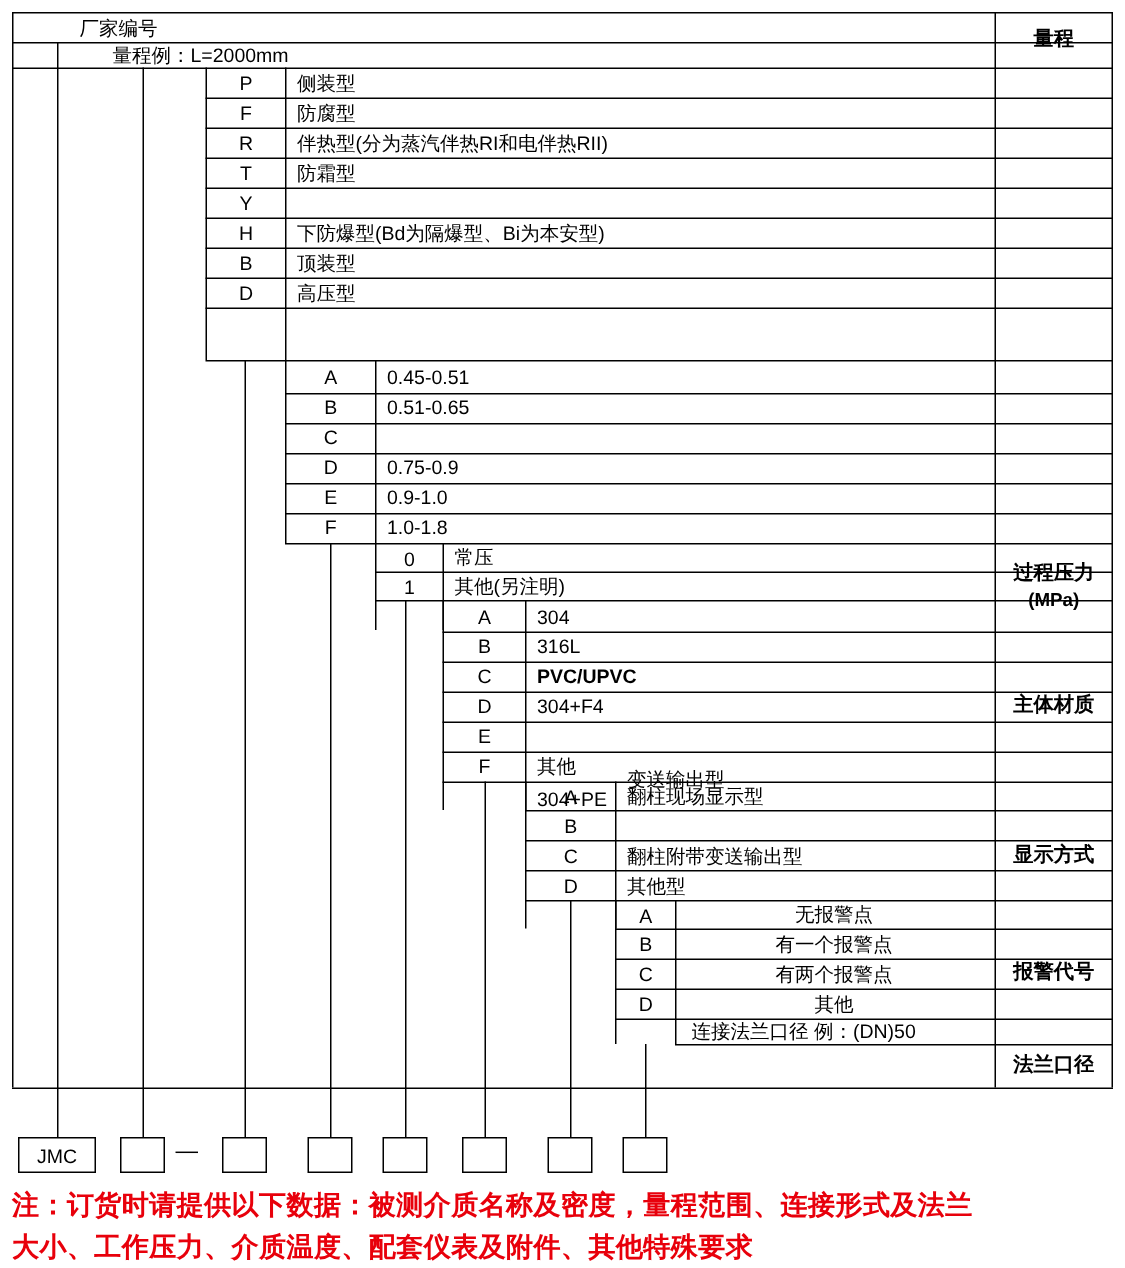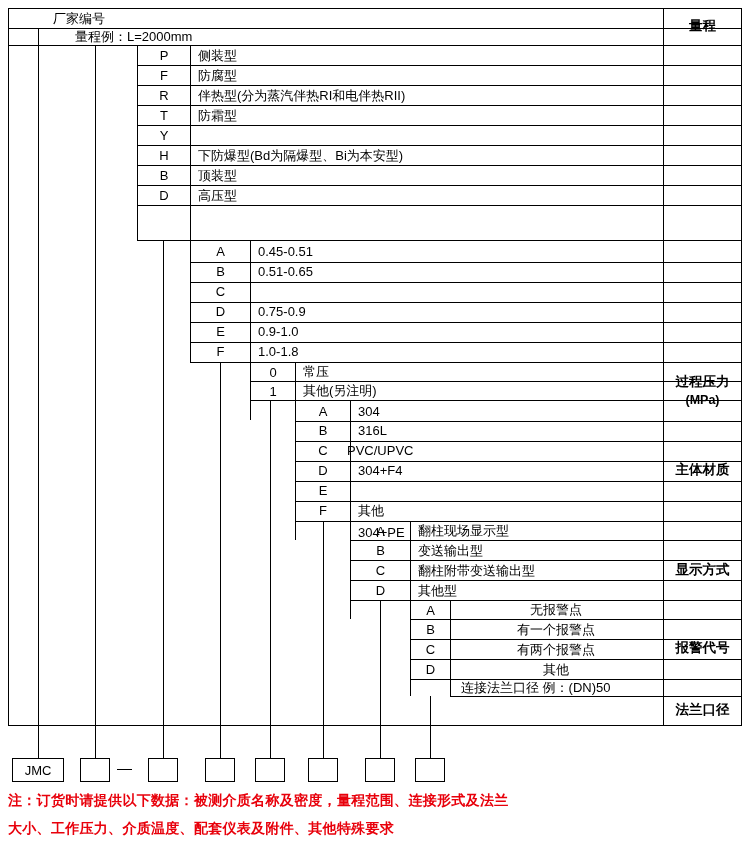--- a/index.html
+++ b/index.html
@@ -70,21 +70,21 @@
     position: absolute;
     font-size: 15px;
     color: #000;
   }
 
   
   .note {
     position: absolute;
     color: #e8000b;
     font-weight: bold;
-    font-size: 14px;
+    font-size: 18px;
     letter-spacing: 0.3px;
     line-height: 1.55;
   }
 </style>
 </head>
 <body>
 
 <div id="root">
 
   <div class="rowline" style="left:8px;  top:8px;   width:734px;"></div>
@@ -194,34 +194,34 @@
   <div class="catlabel" style="left:664px; top:362px; width:77px; height:58px;">
     <span>过程压力</span>
     <span class="sub">(MPa)</span>
   </div>
 
   <div class="cell code" style="left:296px; top:401px; width:54px; height:20px;">A</div>
   <div class="cell desc" style="left:351px; top:401px; width:310px; height:20px;">304</div>
   <div class="cell code" style="left:296px; top:421px; width:54px; height:19px;">B</div>
   <div class="cell desc" style="left:351px; top:421px; width:310px; height:19px;">316L</div>
   <div class="cell code" style="left:296px; top:441px; width:54px; height:19px;">C</div>
-  <div class="cell desc" style="left:340px; top:441px; width:310px; height:19px;">PVC/UPVC</div>
+  <div class="cell desc" style="left:351px; top:441px; width:310px; height:19px;font-weight:bold;">PVC/UPVC</div>
   <div class="cell code" style="left:296px; top:461px; width:54px; height:19px;">D</div>
   <div class="cell desc" style="left:351px; top:461px; width:310px; height:19px;">304+F4</div>
   <div class="cell code" style="left:296px; top:481px; width:54px; height:19px;">E</div>
   <div class="cell desc" style="left:351px; top:481px; width:310px; height:14px;margin-top:44px;">304+PE</div>
   <div class="cell code" style="left:296px; top:501px; width:54px; height:19px;">F</div>
   <div class="cell desc" style="left:351px; top:501px; width:310px; height:19px;">其他</div>
 
   <div class="catlabel" style="left:664px; top:400px; width:77px; height:140px;">主体材质</div>
 
   <div class="cell code" style="left:351px; top:522px; width:59px; height:18px;">A</div>
   <div class="cell desc" style="left:411px; top:522px; width:250px; height:18px;">翻柱现场显示型</div>
   <div class="cell code" style="left:351px; top:541px; width:59px; height:19px;">B</div>
-  <div class="cell desc" style="left:411px; top:541px; width:250px; height:19px;text-align:center;">变送输出型</div>
+  <div class="cell desc" style="left:411px; top:510px; width:250px; height:19px;text-align:center;">变送输出型</div>
   <div class="cell code" style="left:351px; top:561px; width:59px; height:19px;">C</div>
   <div class="cell desc" style="left:411px; top:561px; width:250px; height:19px;">翻柱附带变送输出型</div>
   <div class="cell code" style="left:351px; top:581px; width:59px; height:19px;">D</div>
   <div class="cell desc" style="left:411px; top:581px; width:250px; height:19px;">其他型</div>
 
   <div class="catlabel" style="left:664px; top:521px; width:77px; height:98px;">显示方式</div>
 
   <div class="cell code" style="left:411px; top:601px; width:39px; height:18px;">A</div>
   <div class="cell desc" style="left:451px; top:601px; width:210px; height:18px; justify-content:center; padding-left:0;">无报警点</div>
   <div class="cell code" style="left:411px; top:620px; width:39px; height:19px;">B</div>

